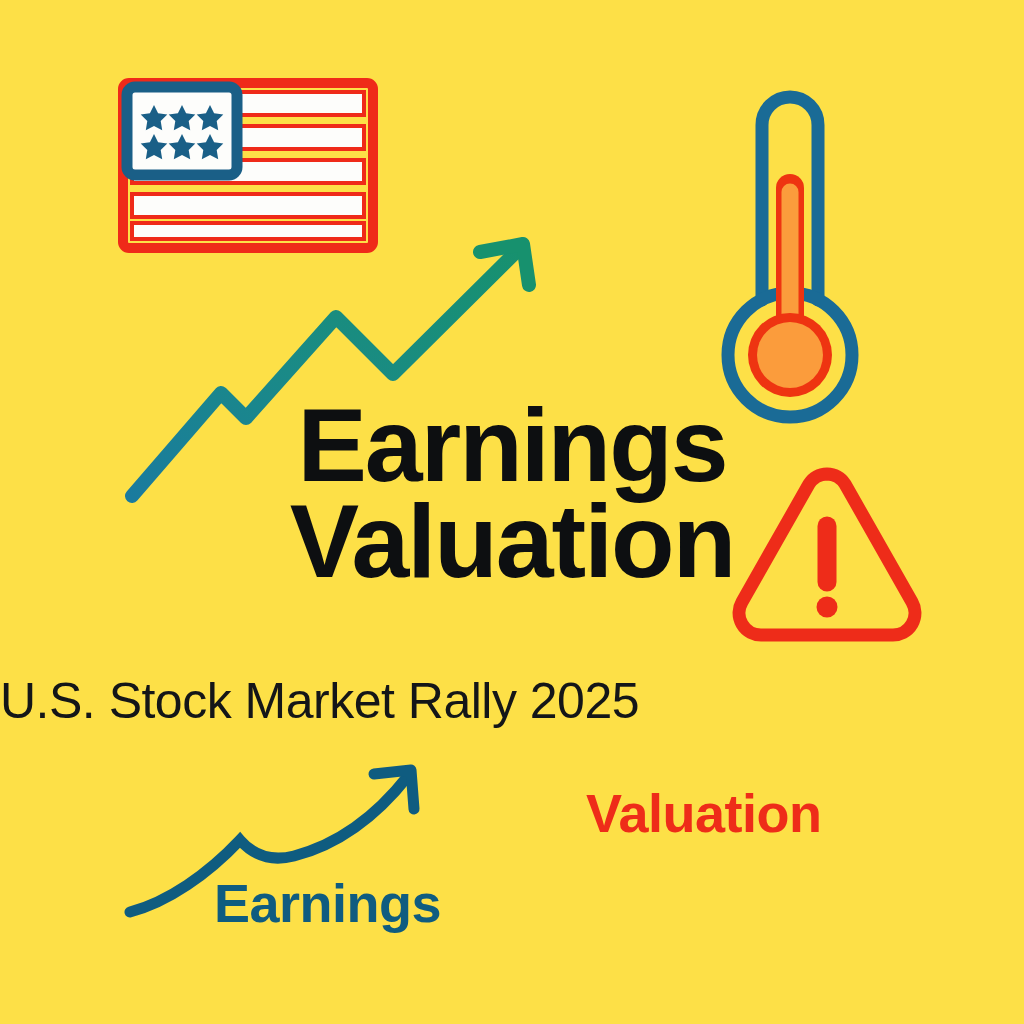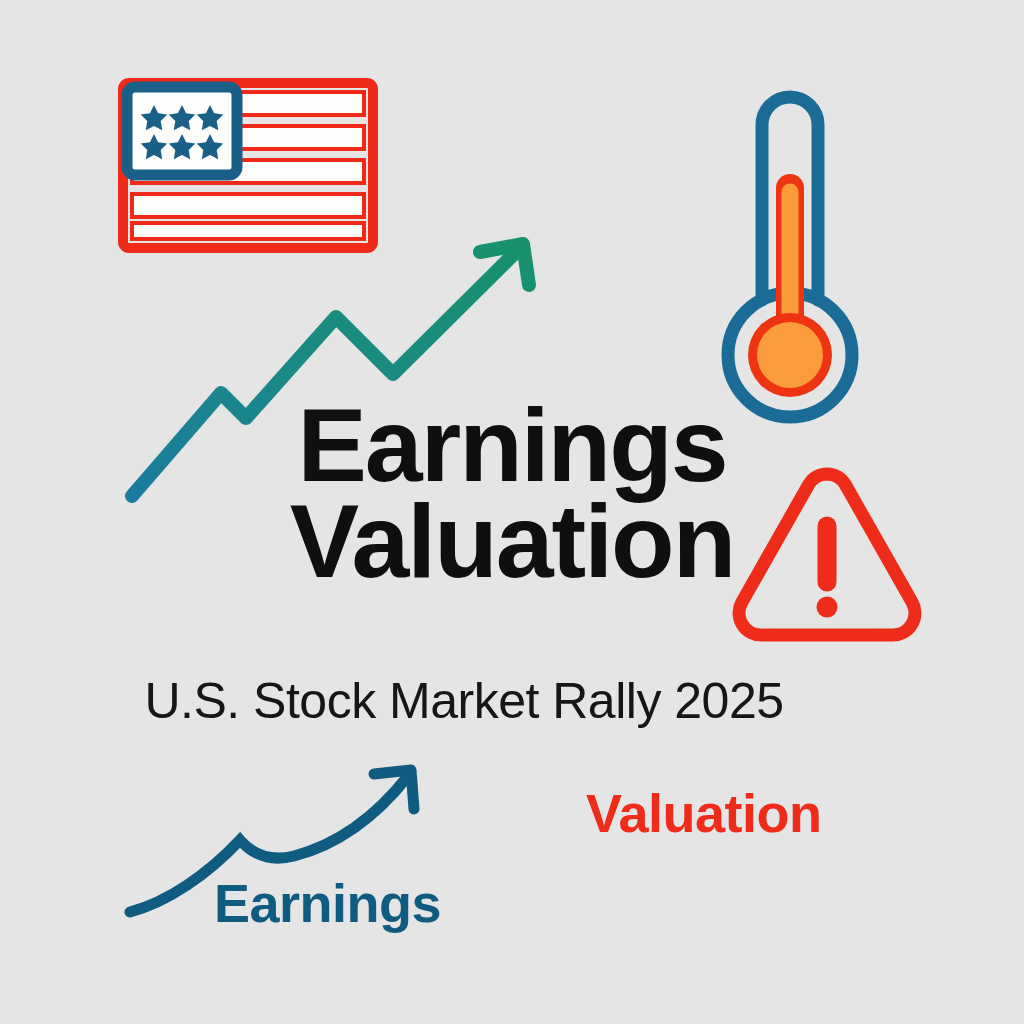--- a/index.html
+++ b/index.html
@@ -10,21 +10,21 @@
     width: 1024px;
     height: 1024px;
     background: #fdfdfb;
     font-family: "Liberation Sans", sans-serif;
     overflow: hidden;
   }
   #poster {
     position: relative;
     width: 1024px;
     height: 1024px;
-    background: #e5e5e5;
+    background: #fde047;
     overflow: hidden;
   }
 
   
   .icon-layer {
     position: absolute;
     pointer-events: none;
   }
   #flag-icon        { left: 118px; top: 78px;  width: 260px; height: 175px; }
   #thermometer-icon { left: 700px; top: 70px;  width: 180px; height: 380px; }
@@ -51,21 +51,21 @@
   }
   #title-line-1 { font-size: 104px; }
   #title-line-2 { font-size: 72px;  letter-spacing: -1px; }
   #title-line-3 { font-size: 104px; }
 
   #subtitle {
     position: absolute;
     left: 0;
     top: 672px;
     width: 928px;
-    text-align: center;
+    text-align: left;
     font-size: 50px;
     font-weight: normal;
     color: #141618;
     letter-spacing: -0.5px;
     z-index: 5;
   }
 
   #valuation-label {
     position: absolute;
     left: 586px;

